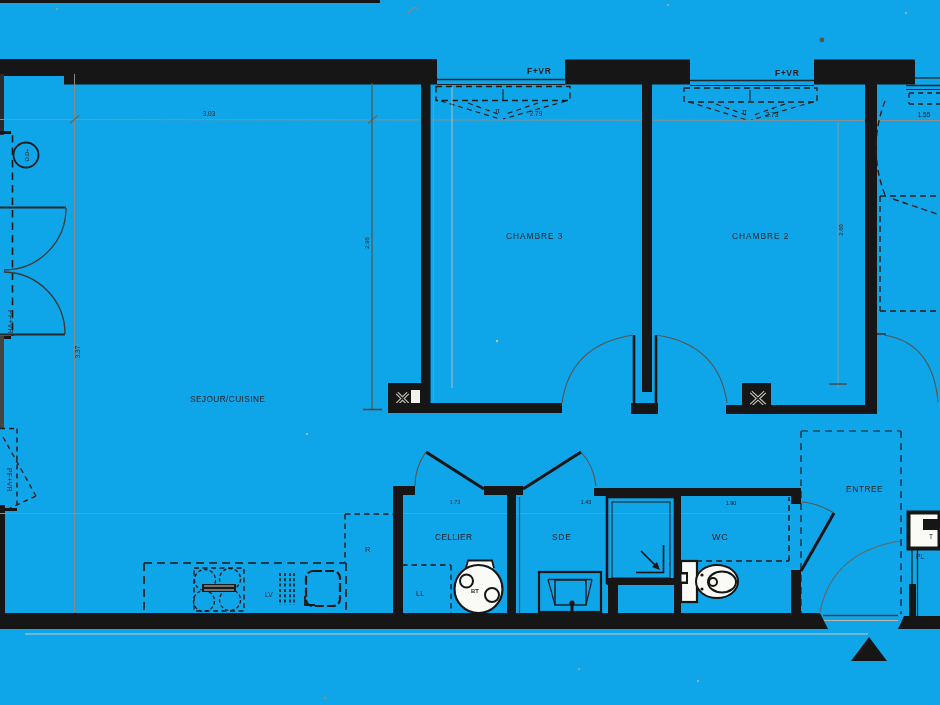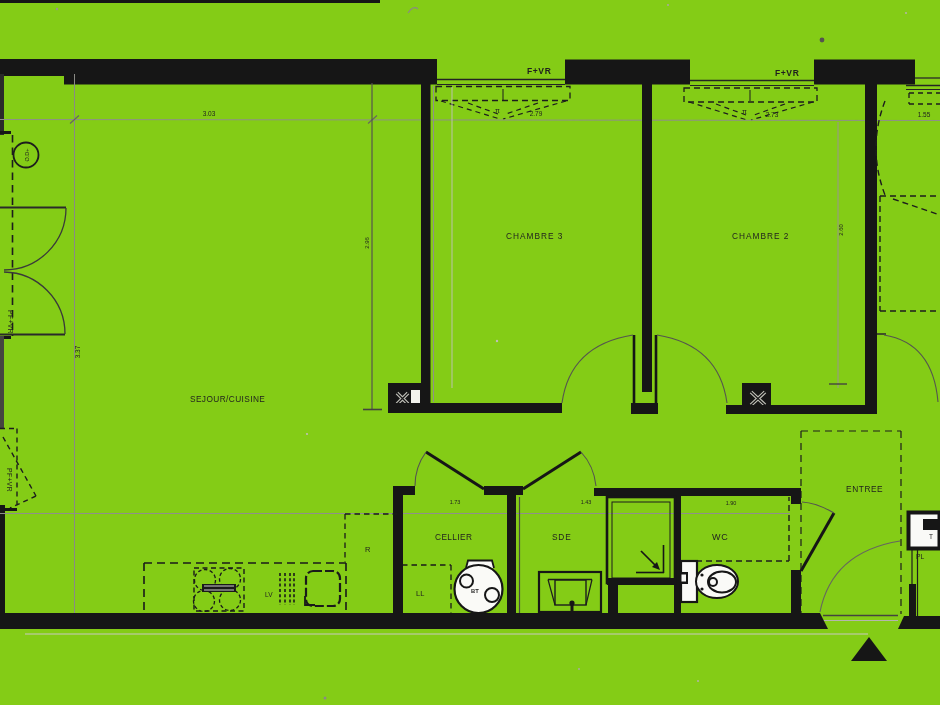--- a/index.html
+++ b/index.html
@@ -1,16 +1,16 @@
 <!DOCTYPE html>
 <html><head>
 <meta charset="utf-8">
 <style>
 html,body{margin:0;padding:0;background:#ffffff;}
-#plan{position:relative;width:940px;height:705px;background:#84cc16;overflow:hidden;}
+#plan{position:relative;width:940px;height:705px;background:#0ea5e9;overflow:hidden;}
 svg{position:absolute;top:0;left:0;filter:blur(0.28px);}
 text{font-family:"Liberation Sans",sans-serif;fill:#1f1f1f;-webkit-font-smoothing:antialiased;}
 </style>
 </head>
 <body>
 <div id="plan">
 <svg width="940" height="705" viewBox="0 0 940 705" fill="none" stroke-linecap="butt">
 
 <g>
         <rect x="0" y="0" width="380" height="3" fill="#161616"></rect>

